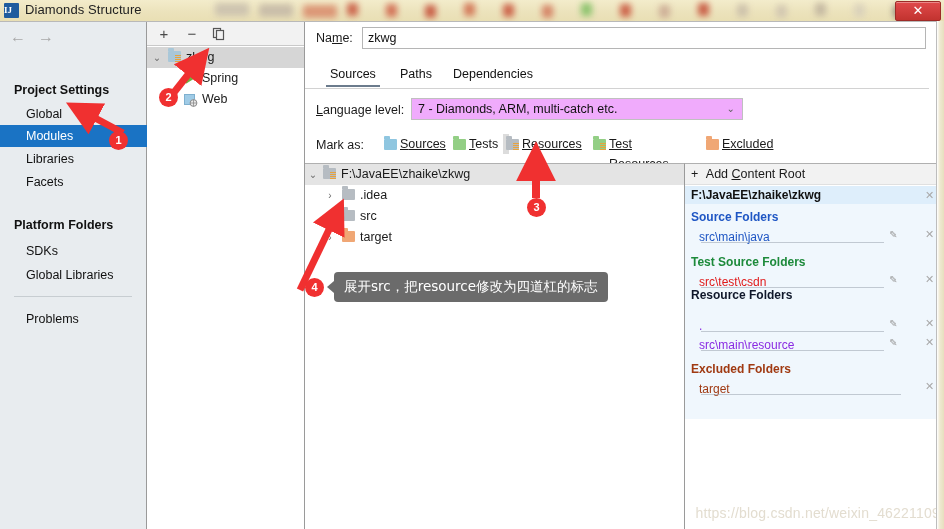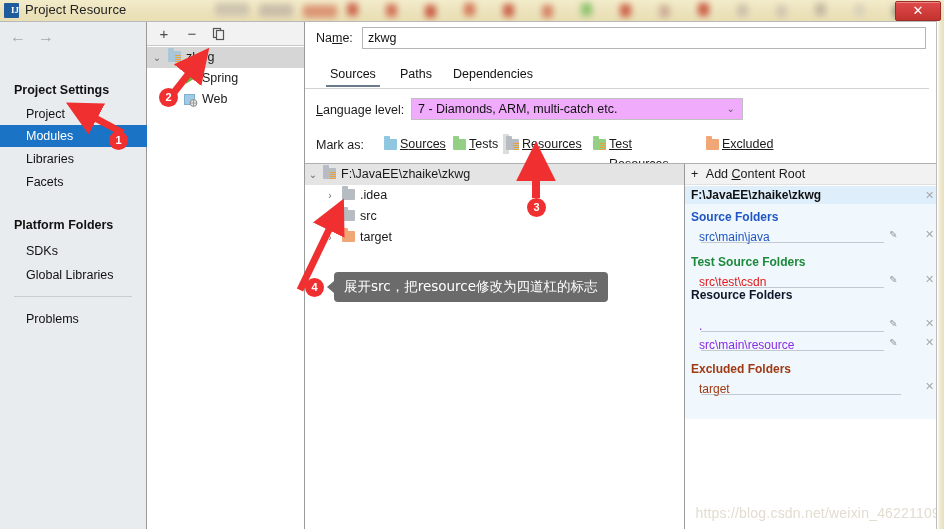--- a/index.html
+++ b/index.html
@@ -18,21 +18,21 @@
     overflow:hidden;
   }
   .tb-blur{
     position:absolute;top:0;left:0;width:944px;height:21px;
     filter:blur(3px);opacity:.85;
   }
   .tb-blur i{position:absolute;display:block;border-radius:2px;}
   .tb-ico{
     position:absolute;left:4px;top:3px;width:15px;height:15px;
     background:#1f5c9e;border-radius:1px;
-    color:#fff;font-size:9px;font-weight:bold;line-height:15px;text-align:right;
+    color:#fff;font-size:9px;font-weight:bold;line-height:15px;text-align:left;
     font-family:"Liberation Serif",serif;
   }
   .tb-title{
     position:absolute;left:25px;top:2px;font-size:13px;color:#222;
     font-family:"Liberation Sans",sans-serif;letter-spacing:.1px;
   }
   .tb-close{
     position:absolute;right:3px;top:1px;width:44px;height:18px;
     background:linear-gradient(to bottom,#e04a4a,#c2332f);
     border:1px solid #9d2b27;border-radius:2px;
@@ -257,36 +257,36 @@
         <i style="left: 620px; top: 4px; width: 11px; height: 13px; background: rgb(200, 80, 56);"></i>
         <i style="left: 659px; top: 5px; width: 11px; height: 13px; background: rgb(202, 168, 146);"></i>
         <i style="left: 698px; top: 3px; width: 11px; height: 13px; background: rgb(196, 74, 52);"></i>
         <i style="left: 737px; top: 4px; width: 11px; height: 13px; background: rgb(201, 189, 169);"></i>
         <i style="left: 776px; top: 5px; width: 11px; height: 13px; background: rgb(207, 196, 176);"></i>
         <i style="left: 815px; top: 3px; width: 11px; height: 13px; background: rgb(191, 179, 158);"></i>
         <i style="left: 854px; top: 4px; width: 11px; height: 13px; background: rgb(216, 207, 187);"></i>
         <i style="left: 893px; top: 5px; width: 11px; height: 13px; background: rgb(141, 133, 119);"></i>
       </div>
     <div class="tb-ico">IJ</div>
-    <div class="tb-title">Project Resource</div>
+    <div class="tb-title">Diamonds Structure</div>
     <div class="tb-close">✕</div>
   </div>
 
   <div class="frame">
 
     <div class="sidebar">
       <div class="navbtns">
         <div class="navarrow back">←</div>
         <div class="navarrow fwd">→</div>
       </div>
 
       <div class="sec-hd" style="top:61px">Project Settings</div>
 
       <div class="nav-item" style="top:81px">
-        <span>Project</span>
+        <span>Global</span>
       </div>
       <div class="nav-item sel" style="top:103px">
         <span>Modules</span>
       </div>
       <div class="nav-item" style="top:149px">
         <span>Facets</span>
       </div>
       <div class="nav-item" style="top:126px">
         <span>Libraries</span>
       </div>

